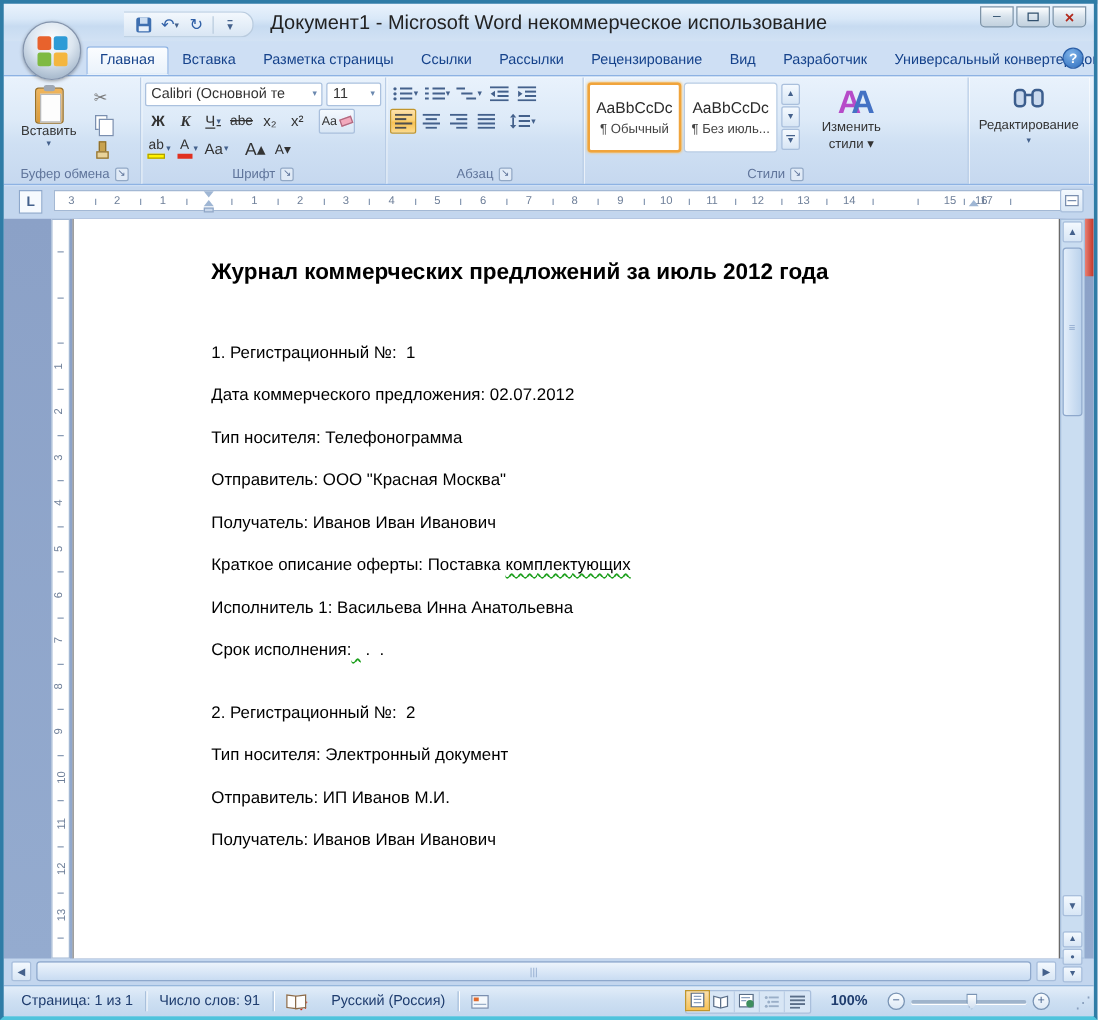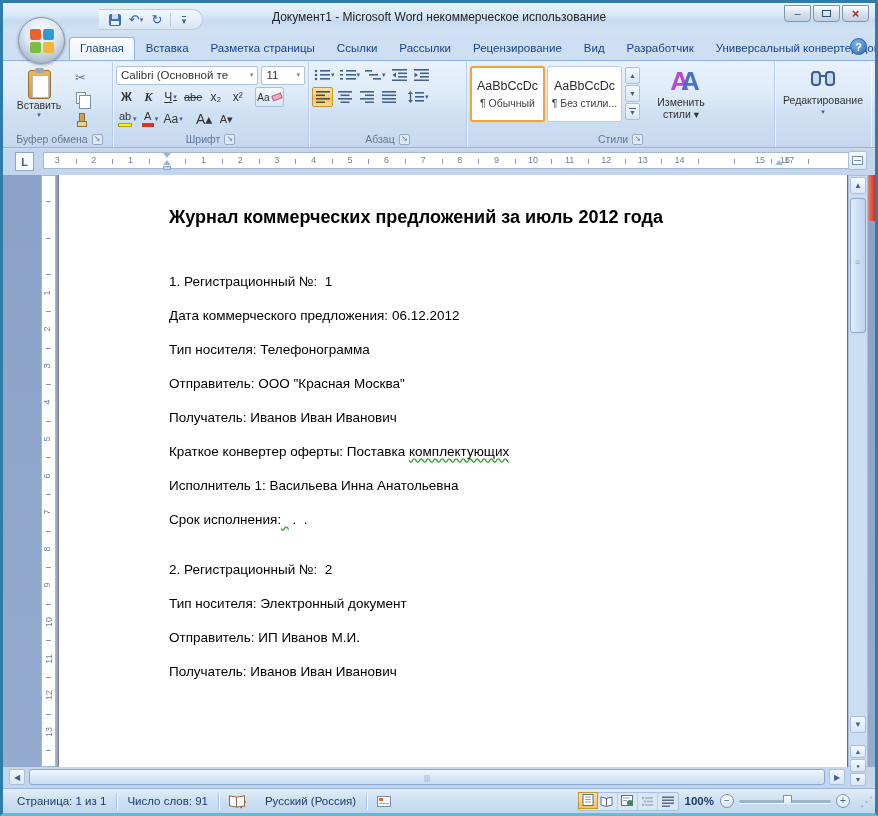--- a/index.html
+++ b/index.html
@@ -2,21 +2,21 @@
 <html><head>
 <meta charset="utf-8">
 <style>
   html,body{margin:0;padding:0;background:#9FB6CF;font-family:"Liberation Sans",sans-serif;}
   *{box-sizing:border-box;}
   .win{position:relative;width:878px;height:816px;background:#CEDFF4;border:3px solid #2F7CA6;border-bottom-color:#4FC3DC;overflow:hidden;}
 
   
   .titlebar{position:absolute;left:0;top:0;width:872px;height:30px;
     background:linear-gradient(180deg,#EAF3FC 0%,#D9E8F8 40%,#C7DBF1 60%,#D2E2F4 100%);}
-  .title-text{position:absolute;left:0;right:0;top:7px;text-align:center;font-size:12px;color:#222;}
+  .title-text{position:absolute;left:0;right:0;top:7px;text-align:center;font-size:16px;color:#222;}
   .winbtns{position:absolute;right:6px;top:2px;display:flex;gap:2px;}
   .winbtn{width:27px;height:17px;border:1px solid #7E94A8;border-radius:0 0 4px 4px;
     background:linear-gradient(180deg,#FDFEFF,#D7E2EC 50%,#C2D1DE);display:flex;align-items:center;justify-content:center;
     font-size:11px;color:#31506E;line-height:1;}
   .winbtn.close{color:#B22A1E;font-size:13px;font-weight:bold;}
   .maxglyph{width:9px;height:7px;border:1.5px solid #31506E;display:inline-block;}
 
   
   .qat{position:absolute;left:96px;top:6px;height:21px;display:flex;align-items:center;gap:5px;
     padding:0 10px 0 8px;border:1px solid #B9CBDE;border-left:none;border-radius:0 11px 11px 0;
@@ -173,21 +173,21 @@
   .st-item{padding:0 10px;display:flex;align-items:center;gap:5px;height:100%;}
   .st-sep{width:1px;height:16px;background:#A8C0DC;box-shadow:1px 0 0 #fff;}
   .ic-book{width:16px;height:11px;position:relative;}
   .ic-book::before,.ic-book::after{content:'';position:absolute;top:0;width:7px;height:9px;background:#FDFDFD;border:1px solid #8A6A4A;}
   .ic-book::before{left:0;transform:skewY(8deg);}
   .ic-book::after{right:0;transform:skewY(-8deg);}
   .ic-book b{position:absolute;right:-2px;bottom:-3px;color:#D02010;font-size:9px;line-height:1;}
   .ic-macro{width:14px;height:11px;background:#F4F8FC;border:1px solid #7A8FB0;position:relative;}
   .ic-macro::before{content:'';position:absolute;left:1px;top:1px;width:4px;height:3px;background:#E06A2C;}
   .ic-macro::after{content:'';position:absolute;left:1px;right:1px;top:6px;border-top:1px solid #9AAFC8;}
-  .st-right{margin-left:auto;display:flex;align-items:center;gap:6px;}
+  .st-right{margin-left:auto;display:flex;align-items:center;gap:16px;}
   .viewbtns{display:flex;border:1px solid #A9BFDC;border-radius:2px;background:#D8E6F5;}
   .vb{width:20px;height:17px;display:flex;align-items:center;justify-content:center;border-right:1px solid #BCCFE6;}
   .vb:last-child{border-right:none;}
   .vb.on{background:linear-gradient(180deg,#FDE0A9,#F8C254);border:1px solid #C2962C;margin:-1px 0 -1px -1px;}
   .zoomctl{display:flex;align-items:center;gap:5px;}
   .zbtn{width:14px;height:14px;border-radius:50%;border:1px solid #7A94B4;color:#44618C;font-size:10px;line-height:1;
     display:flex;align-items:center;justify-content:center;background:linear-gradient(180deg,#FAFDFF,#DCE8F5);}
   .ztrack{width:92px;height:3px;background:#9FB4CC;border-radius:2px;position:relative;box-shadow:0 1px 0 #fff;}
   .ztick{position:absolute;left:50%;top:-3px;width:1px;height:9px;background:#8AA0BE;}
   .zthumb{position:absolute;left:44px;top:-5px;width:9px;height:13px;background:linear-gradient(180deg,#FDFEFF,#CFDEEF);
@@ -489,21 +489,21 @@
     <div class="rgroup" style="width:308px">
       <div class="rg-body">
         <div style="display:flex">
 
         <div class="style-card active">
               <span class="sc-sample">AaBbCcDc</span>
               <span class="sc-label">¶ Обычный</span>
             </div>
             <div class="style-card">
               <span class="sc-sample">AaBbCcDc</span>
-              <span class="sc-label">¶ Без стили...</span>
+              <span class="sc-label">¶ Без июль...</span>
             </div>
           </div>
         <div class="style-scroll">
           <span class="ss-btn">
               <span>▲</span>
             </span>
           <span class="ss-btn">
               <span>▼</span>
             </span>
           <span class="ss-btn">
@@ -622,25 +622,25 @@
         <span class="rt" style="top: 427.7px;"></span>
         <span class="rt" style="top: 464.3px;"></span>
         <span class="rt" style="top: 500.9px;"></span>
         <span class="rt" style="top: 537.5px;"></span>
         <span class="rt" style="top: 574.1px;"></span>
       </div>
     <div class="page">
 
     <p class="doc-para title"><span>Журнал коммерческих предложений за июль 2012 года</span><span class="squig"></span><span></span></p>
         <p class="doc-para"><span>1. Регистрационный №:&nbsp; 1</span><span class="squig"></span><span></span></p>
-        <p class="doc-para"><span>Дата коммерческого предложения: 06.12.2012</span><span class="squig"></span><span></span></p>
+        <p class="doc-para"><span>Дата коммерческого предложения: 02.07.2012</span><span class="squig"></span><span></span></p>
         <p class="doc-para"><span>Тип носителя: Телефонограмма</span><span class="squig"></span><span></span></p>
         <p class="doc-para"><span>Отправитель: ООО "Красная Москва"</span><span class="squig"></span><span></span></p>
         <p class="doc-para"><span>Получатель: Иванов Иван Иванович</span><span class="squig"></span><span></span></p>
-        <p class="doc-para"><span>Краткое конвертер оферты: Поставка </span><span class="squig">комплектующих</span><span></span></p>
+        <p class="doc-para"><span>Краткое описание оферты: Поставка </span><span class="squig">комплектующих</span><span></span></p>
         <p class="doc-para"><span>Исполнитель 1: Васильева Инна Анатольевна</span><span class="squig"></span><span></span></p>
         <p class="doc-para"><span>Срок исполнения:</span><span class="squig">&nbsp;&nbsp;</span><span> .&nbsp; .</span></p>
         <p class="doc-para gap-top"><span>2. Регистрационный №:&nbsp; 2</span><span class="squig"></span><span></span></p>
         <p class="doc-para"><span>Тип носителя: Электронный документ</span><span class="squig"></span><span></span></p>
         <p class="doc-para"><span>Отправитель: ИП Иванов М.И.</span><span class="squig"></span><span></span></p>
         <p class="doc-para"><span>Получатель: Иванов Иван Иванович</span><span class="squig"></span><span></span></p>
       </div>
     <div class="red-peek"></div>
     <div class="vscroll">
       <div class="sc-arrow" style="top:1px">

